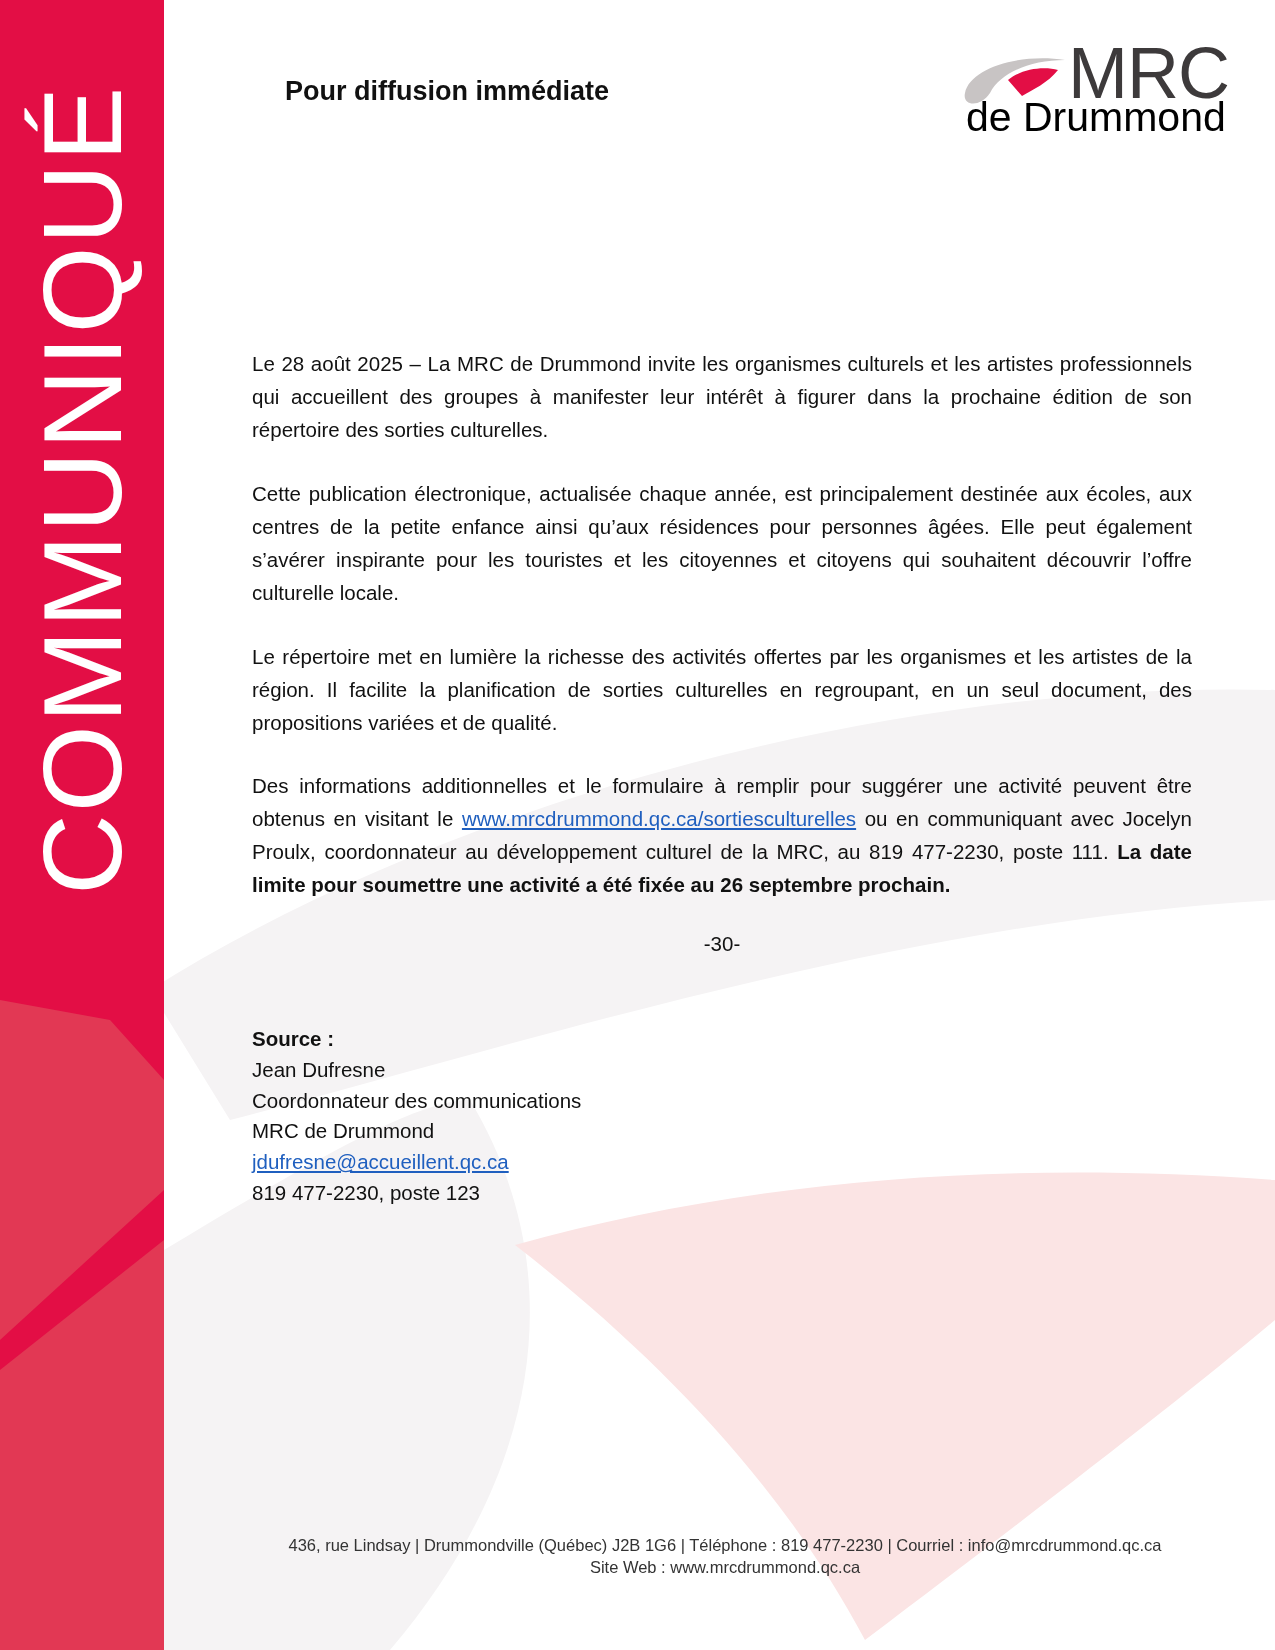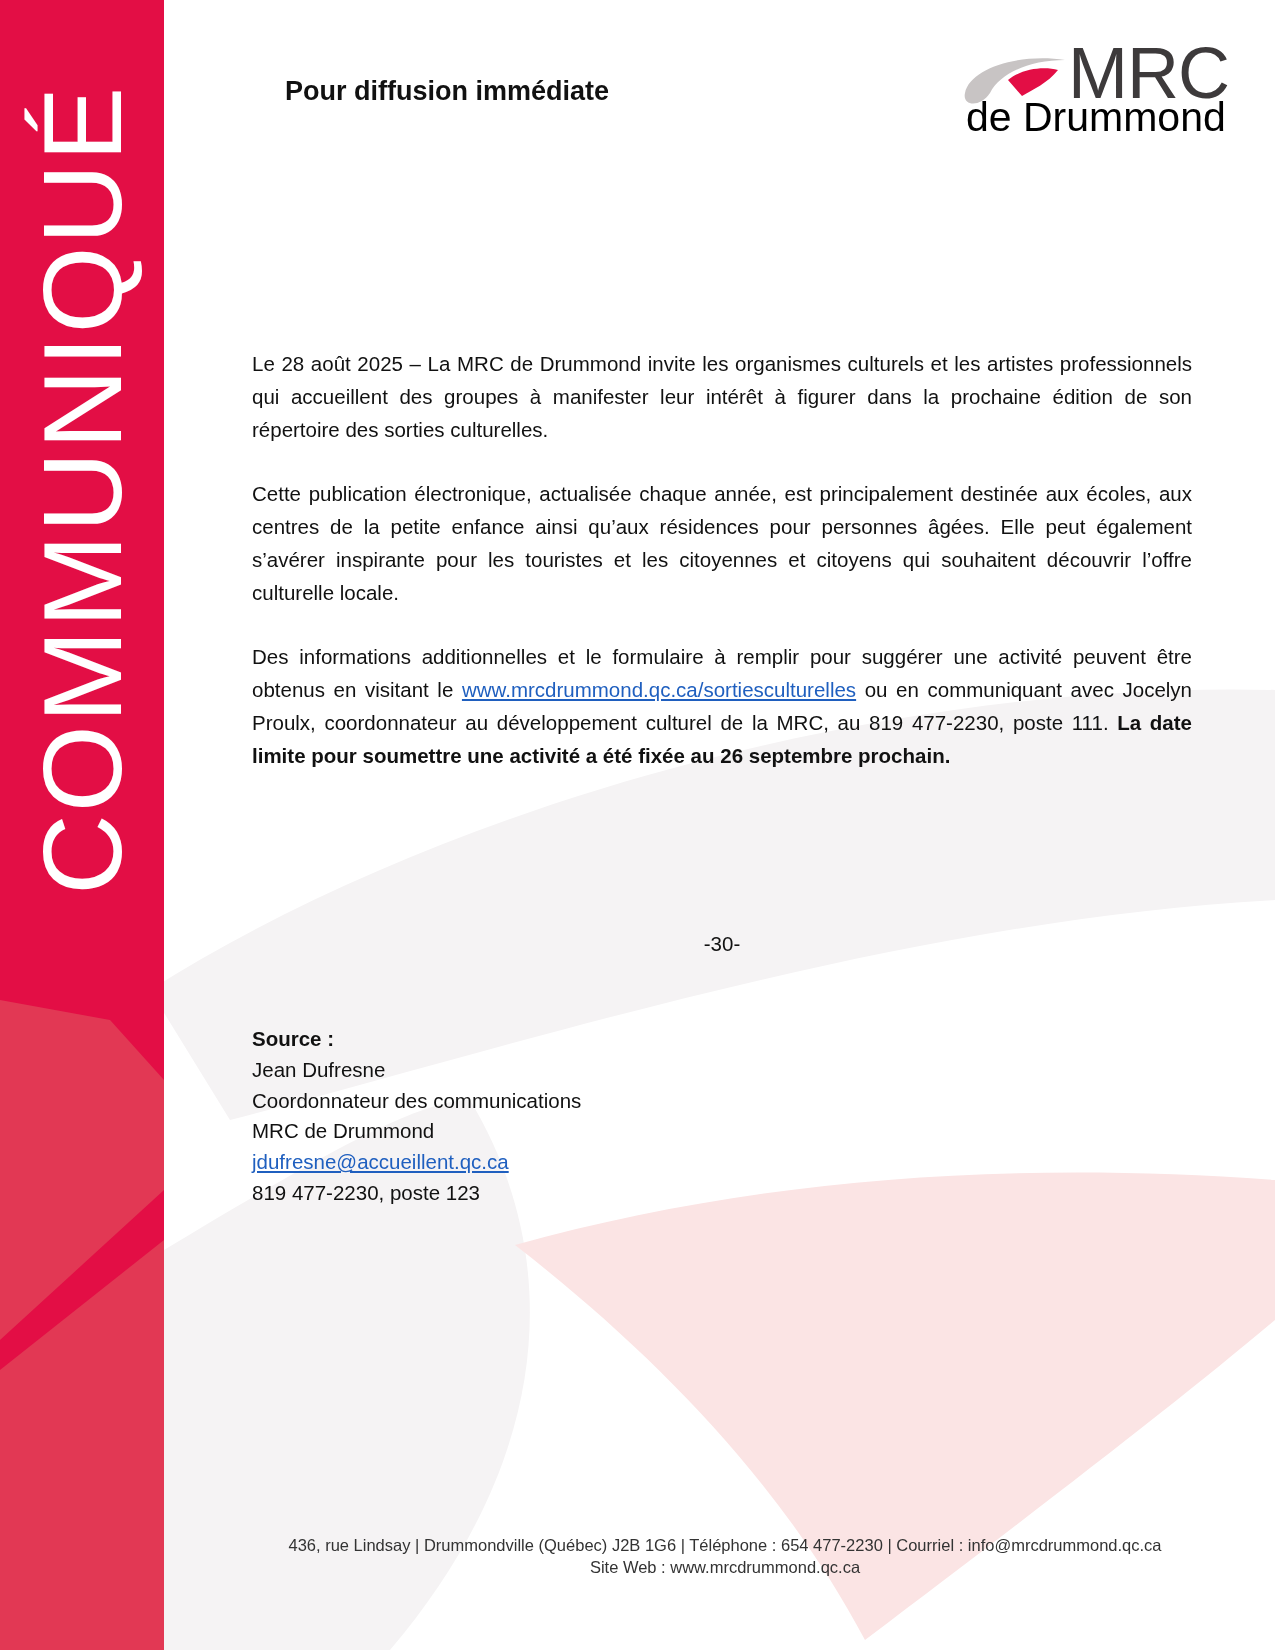--- a/index.html
+++ b/index.html
@@ -55,31 +55,32 @@
       <path d="M48 32 C 62 20, 85 18, 98 22 C 88 35, 72 42, 62 48 Z" fill="#e30e45"></path>
     </svg>
     <div class="mrc">MRC</div>
     <div class="de">de Drummond</div>
   </div>
 
 
   <div class="body">
     <p>Le 28 août 2025 – La MRC de Drummond invite les organismes culturels et les artistes professionnels qui accueillent des groupes à manifester leur intérêt à figurer dans la prochaine édition de son répertoire des sorties culturelles.</p>
     <p>Cette publication électronique, actualisée chaque année, est principalement destinée aux écoles, aux centres de la petite enfance ainsi qu’aux résidences pour personnes âgées. Elle peut également s’avérer inspirante pour les touristes et les citoyennes et citoyens qui souhaitent découvrir l’offre culturelle locale.</p>
+    <p>Le répertoire met en lumière la richesse des activités offertes par les organismes et les artistes de la région. Il facilite la planification de sorties culturelles en regroupant, en un seul document, des propositions variées et de qualité.</p>
     <p><span>Des informations additionnelles et le formulaire à remplir pour suggérer une activité peuvent être obtenus en visitant le </span><a>www.mrcdrummond.qc.ca/sortiesculturelles</a><span> ou en communiquant avec Jocelyn Proulx, coordonnateur au développement culturel de la MRC, au 819 477-2230, poste 111. </span><b>La date limite pour soumettre une activité a été fixée au 26 septembre prochain.</b></p>
   </div>
 
   <div class="thirty">-30-</div>
 
   <div class="source">
     <div class="lbl">Source :</div>
     <div>Jean Dufresne</div>
     <div>Coordonnateur des communications</div>
     <div>MRC de Drummond</div>
     <div><a>jdufresne@accueillent.qc.ca</a></div>
     <div>819 477-2230, poste 123</div>
   </div>
 
   <div class="footer">
-    <div>436, rue Lindsay | Drummondville (Québec) J2B 1G6 | Téléphone : 654 477-2230 | Courriel : info@mrcdrummond.qc.ca</div>
+    <div>436, rue Lindsay | Drummondville (Québec) J2B 1G6 | Téléphone : 819 477-2230 | Courriel : info@mrcdrummond.qc.ca</div>
     <div>Site Web : www.mrcdrummond.qc.ca</div>
   </div>
 </div>
 
 </body></html>

